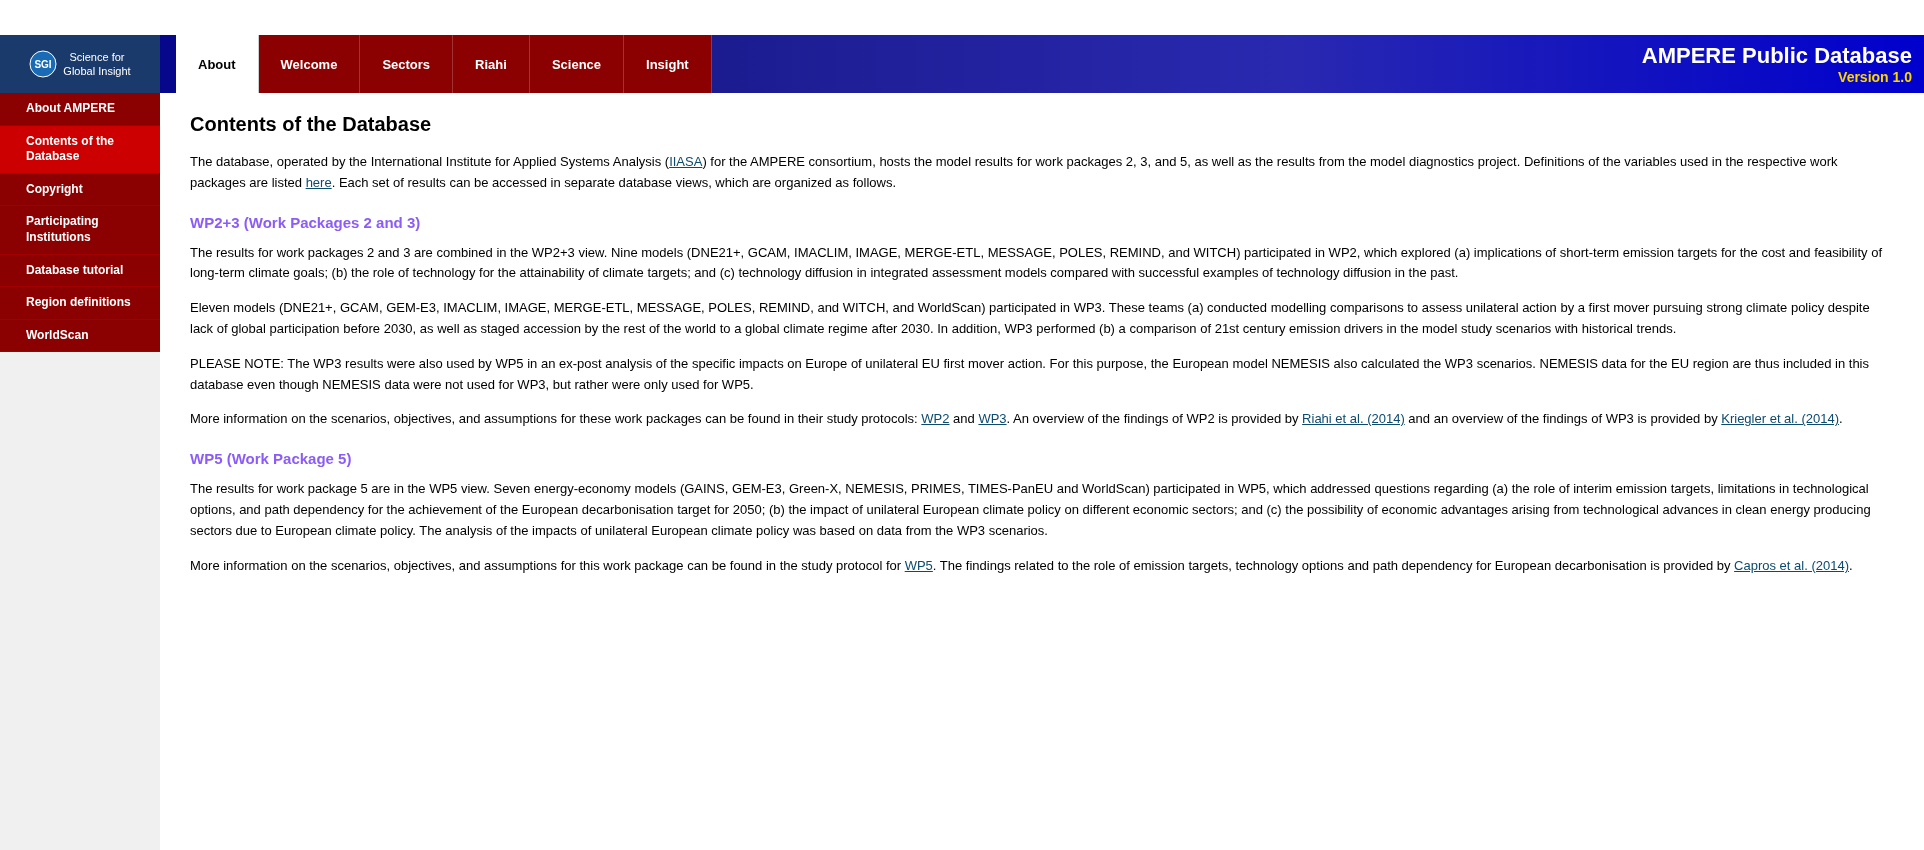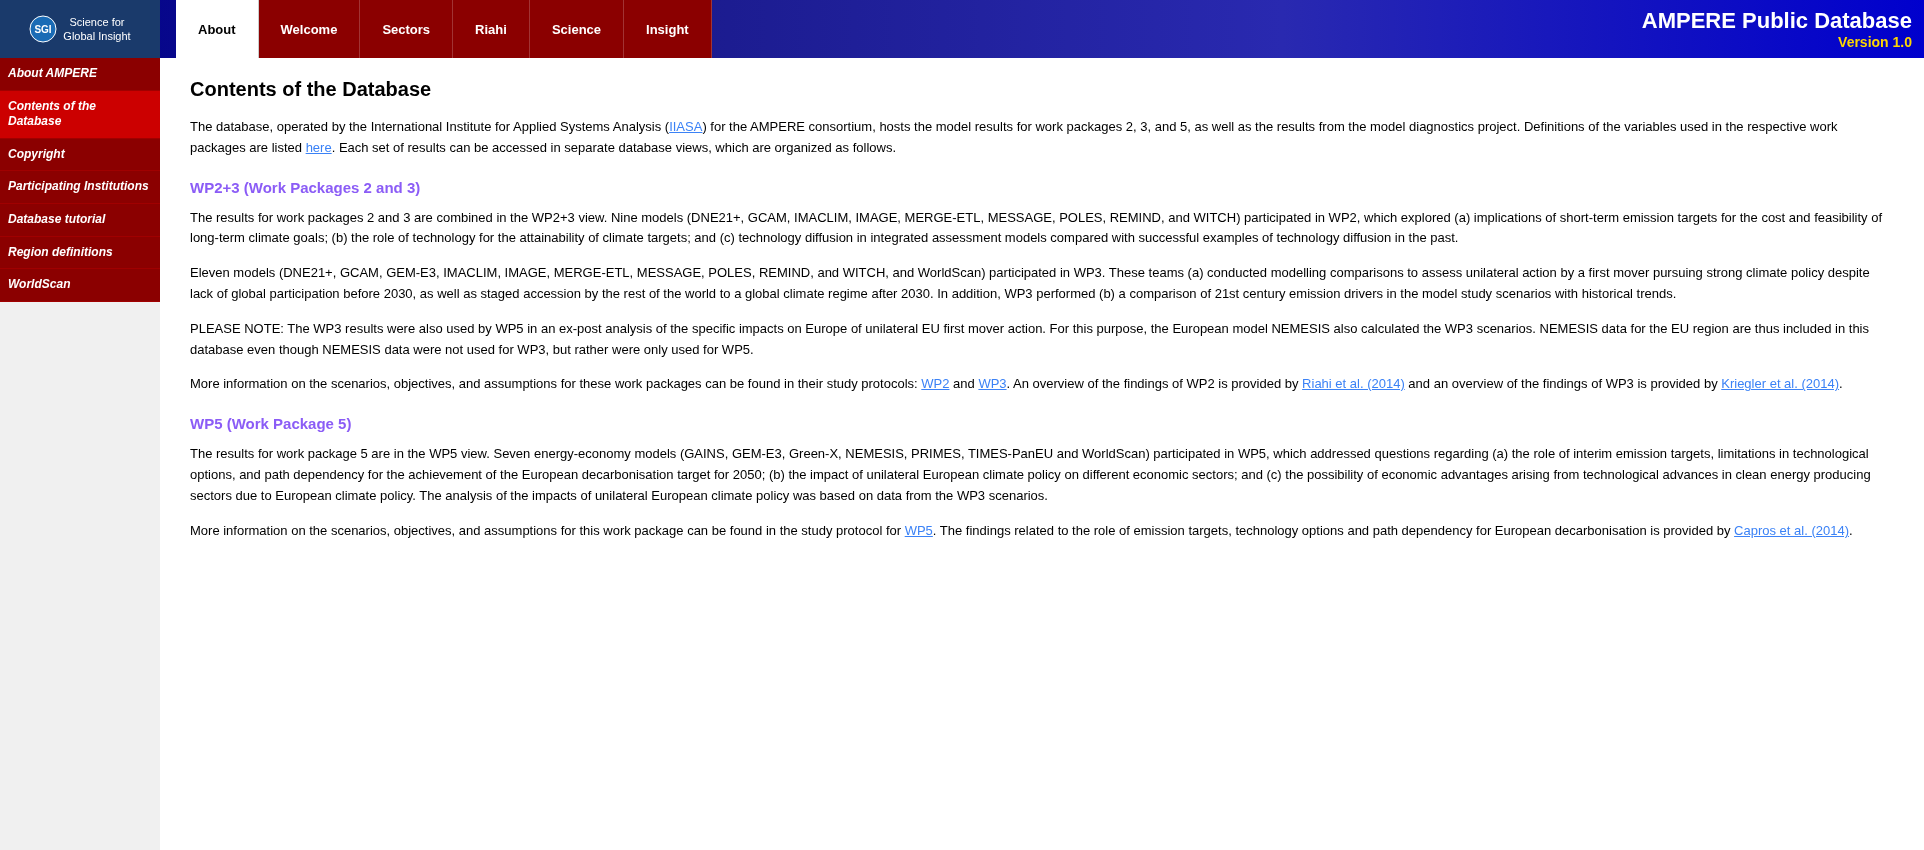--- a/index.html
+++ b/index.html
@@ -5,20 +5,21 @@
     * { margin: 0; padding: 0; box-sizing: border-box; }
     body { font-family: Arial, sans-serif; font-size: 13px; background: #fff; }
 
     
     .header {
       background: linear-gradient(to right, #00008b, #1a1a8c, #2929b0, #0000cd);
       display: flex;
       align-items: center;
       height: 58px;
       padding: 0;
+      margin-top: 35px;
     }
     .logo-area {
       background: #1a3a6b;
       width: 160px;
       height: 58px;
       display: flex;
       align-items: center;
       justify-content: center;
       flex-shrink: 0;
     }
@@ -88,27 +89,26 @@
 
     
     .sidebar {
       width: 160px;
       flex-shrink: 0;
       background: #f0f0f0;
     }
     .sidebar-item {
       background: #8b0000;
       color: #fff;
-      padding: 8px 8px;
+      padding: 8px 26px;
       font-size: 12px;
       font-weight: bold;
       cursor: pointer;
       border-bottom: 1px solid #a00000;
       line-height: 1.3;
-      font-style: italic;
     }
     .sidebar-item.active {
       background: #cc0000;
     }
 
     
     .main-content {
       flex: 1;
       padding: 20px 30px;
       background: #fff;
@@ -125,21 +125,21 @@
       color: #8b5cf6;
       margin: 20px 0 12px 0;
     }
     .paragraph {
       margin-bottom: 14px;
       line-height: 1.6;
       color: #000;
       font-size: 13px;
     }
     a.link {
-      color: #3b82f6;
+      color: #0c4a6e;
       text-decoration: underline;
     }
   </style>
 </head>
 <body>
 
 <div class="header">
   <div class="logo-area">
     <div class="logo-inner">
       <svg class="logo-icon" viewBox="0 0 28 28">

